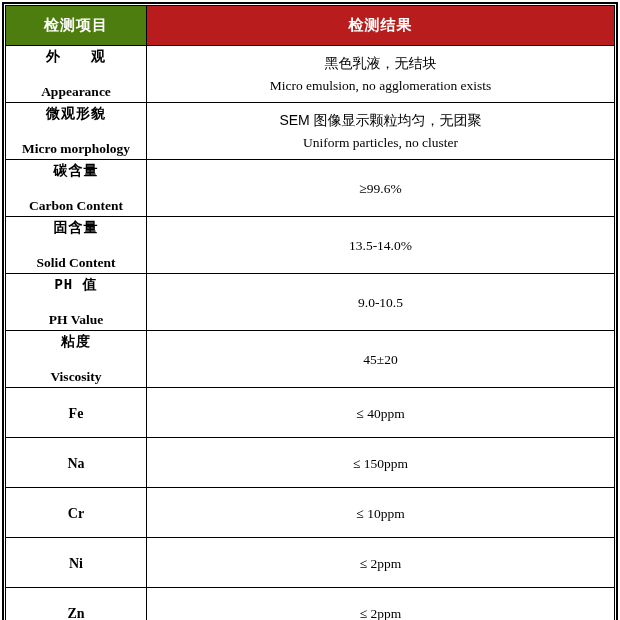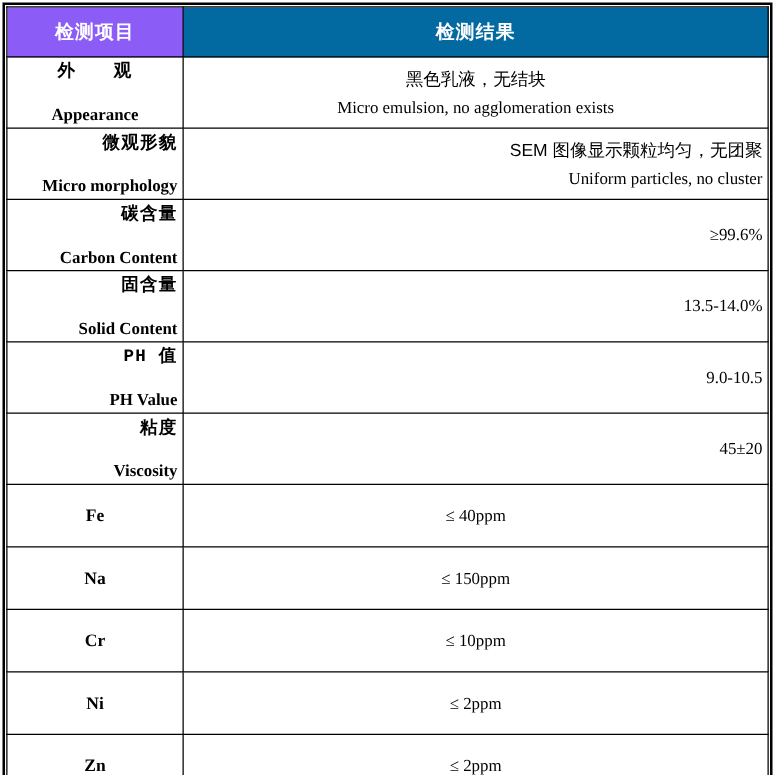--- a/index.html
+++ b/index.html
@@ -66,37 +66,37 @@
     font-weight: normal;
     font-size: 13.5px;
   }
   .metal {
     font-family: "Liberation Serif", "DejaVu Serif", serif;
     font-weight: bold;
     font-size: 14px;
     text-align: center;
   }
   tr.r-dual   td { height: 48px; }
-  tr.r-two    td { height: 44px; text-align: right; }
+  tr.r-two    td { height: 44px; }
   tr.r-metal  td { height: 50px; }
 </style>
 </head>
 <body>
 
 <div class="table-wrap">
   <table class="spec-table">
     <colgroup>
         <col class="c-item">
         <col class="c-result">
       </colgroup>
 
     <tbody>
         <tr class="header-row">
-      <th style="background-color: #8b5cf6;">检测项目</th>
-      <th style="background-color: #0369a1;">检测结果</th>
+      <th style="background-color: #4d7c0f;">检测项目</th>
+      <th style="background-color: #b91c1c;">检测结果</th>
     </tr>
 
     <tr class="r-dual">
       <td>
         <div class="zh">外　　观</div>
         <div class="en">Appearance</div>
       </td>
       <td>
         <div class="zh-reg">黑色乳液，无结块</div>
         <div class="en-reg">Micro emulsion, no agglomeration exists</div>

